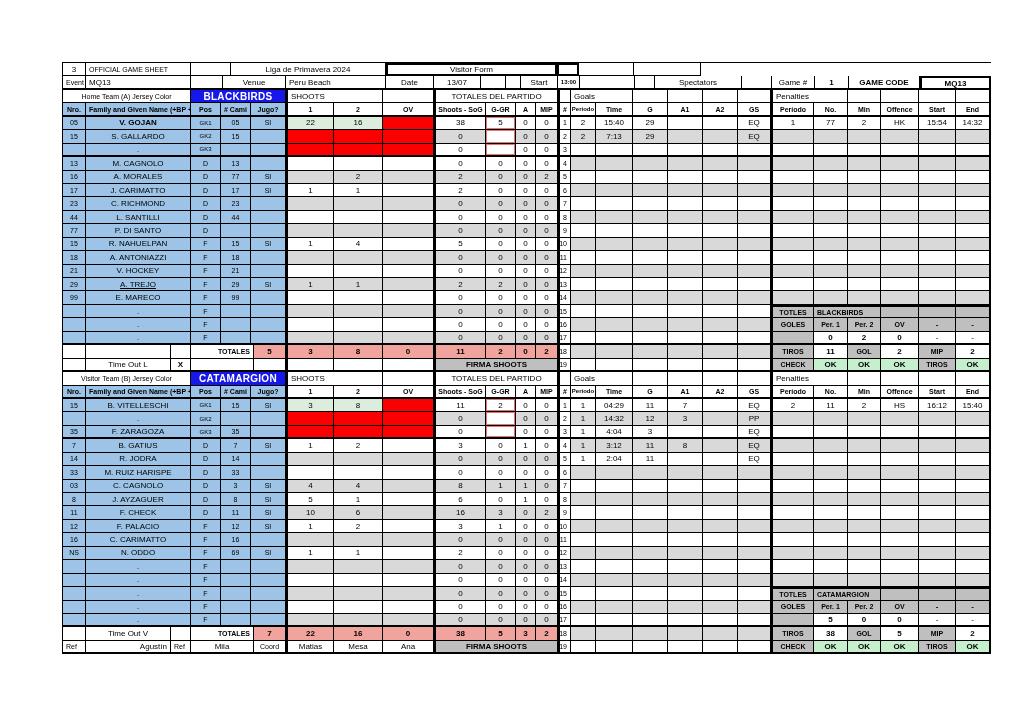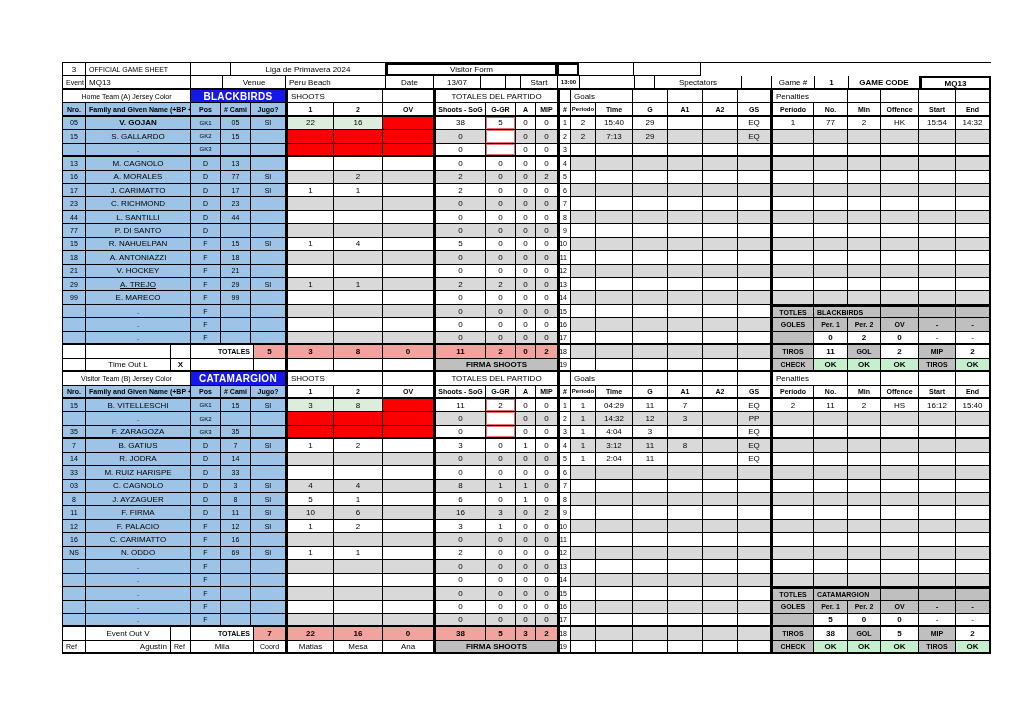--- a/index.html
+++ b/index.html
@@ -876,21 +876,21 @@
       <div class="c gray" style="width: 33px;"></div>
       <div class="c gray bl2" style="width: 43px;"></div>
       <div class="c gray" style="width: 34px;"></div>
       <div class="c gray" style="width: 33px;"></div>
       <div class="c gray" style="width: 38px;"></div>
       <div class="c gray" style="width: 37px;"></div>
       <div class="c gray br2" style="width: 35px;"></div>
     </div>
     <div class="row">
       <div class="c blue f7" style="width: 23px;">11</div>
-      <div class="c blue" style="width: 105px;">F. FIRMA</div>
+      <div class="c blue" style="width: 105px;">F. CHECK</div>
       <div class="c blue f7" style="width: 30px;">D</div>
       <div class="c blue f7" style="width: 30px;">11</div>
       <div class="c blue f7" style="width: 35px;">SI</div>
       <div class="c gray bl2" style="width: 48px;">10</div>
       <div class="c gray" style="width: 49px;">6</div>
       <div class="c gray" style="width: 51px;"></div>
       <div class="c gray bl2" style="width: 52px;">16</div>
       <div class="c gray" style="width: 30px;">3</div>
       <div class="c gray" style="width: 20px;">0</div>
       <div class="c gray" style="width: 22px;">2</div>
@@ -1118,21 +1118,21 @@
       <div class="c" style="width: 33px;"></div>
       <div class="c dgray bl2" style="width: 43px;"></div>
       <div class="c b" style="width: 34px;">5</div>
       <div class="c b" style="width: 33px;">0</div>
       <div class="c b" style="width: 38px;">0</div>
       <div class="c" style="width: 37px;">-</div>
       <div class="c br2" style="width: 35px;">-</div>
     </div>
     <div class="row">
       <div class="c" style="width: 23px;"></div>
-      <div class="c" style="width: 85px;">Event Out V</div>
+      <div class="c" style="width: 85px;">Time Out V</div>
       <div class="c" style="width: 20px;"></div>
       <div class="c r b f7" style="width: 63px;">TOTALES</div>
       <div class="c pink b" style="width: 32px;">7</div>
       <div class="c pink b bl2" style="width: 48px;">22</div>
       <div class="c pink b" style="width: 49px;">16</div>
       <div class="c pink b" style="width: 51px;">0</div>
       <div class="c pink b bl2" style="width: 52px;">38</div>
       <div class="c pink b" style="width: 30px;">5</div>
       <div class="c pink b" style="width: 20px;">3</div>
       <div class="c pink b" style="width: 22px;">2</div>

